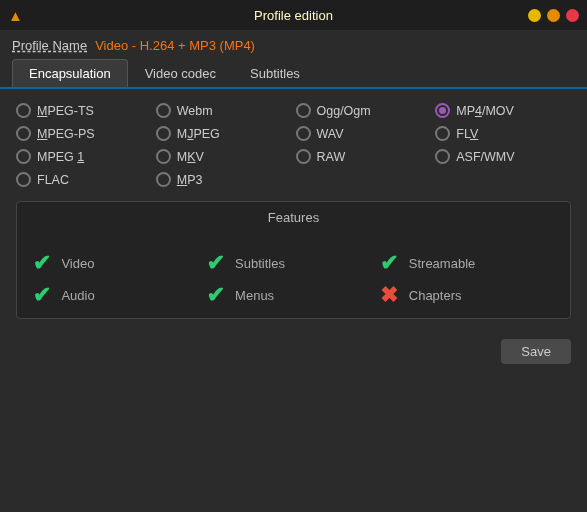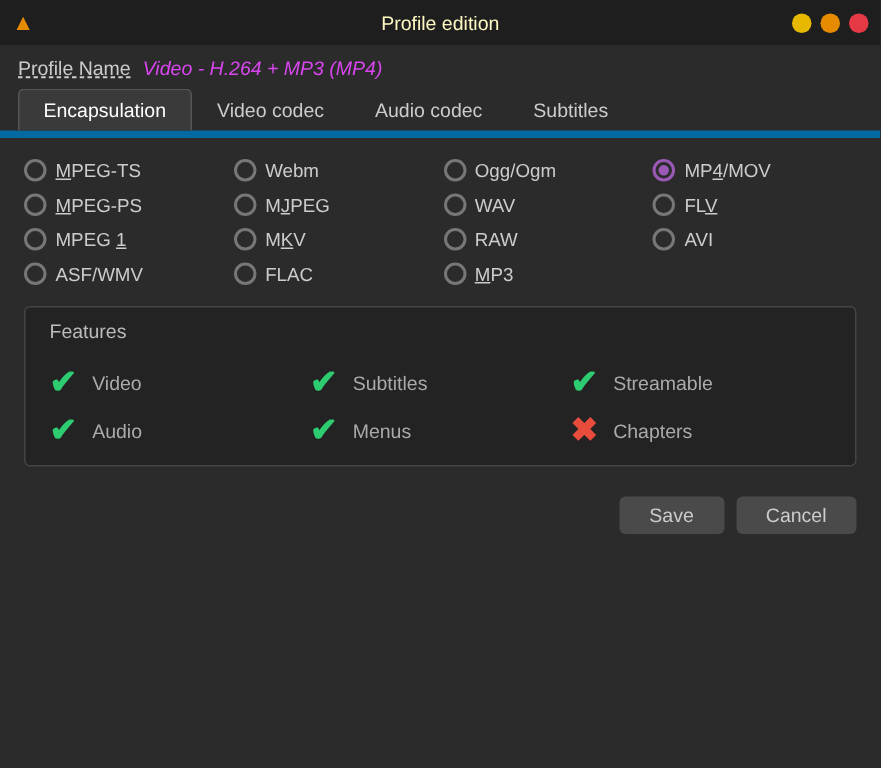--- a/index.html
+++ b/index.html
@@ -53,27 +53,26 @@
       padding: 8px 12px 6px 12px;
       gap: 8px;
     }
     .profile-label {
       color: #ccc;
       text-decoration: underline;
       text-decoration-style: dashed;
       text-align: right;
     }
     .profile-value {
-      color: #d946ef;
-      font-style: italic;
+      color: #f97316;
     }
     .tabs-bar {
       display: flex;
       padding: 0 12px;
-      border-bottom: 5px solid #0369a1;
+      border-bottom: 2px solid #0369a1;
       gap: 0;
     }
     .tab {
       padding: 6px 16px;
       cursor: pointer;
       color: #ccc;
       border: 1px solid transparent;
       border-bottom: none;
       border-radius: 4px 4px 0 0;
       background: transparent;
@@ -126,23 +125,24 @@
     .radio-label {
       font-size: 12.5px;
     }
     .features-box {
       background: #232323;
       border-radius: 4px;
       border: 1px solid #444;
       padding: 8px 16px 12px 16px;
     }
     .features-title {
+      text-align: center;
       color: #bbb;
       font-size: 13px;
-      margin-bottom: 16px;
+      margin-bottom: 27px;
     }
     .features-grid {
       display: grid;
       grid-template-columns: repeat(3, 1fr);
       row-gap: 10px;
     }
     .feature-item {
       display: flex;
       align-items: center;
       gap: 10px;
@@ -201,21 +201,20 @@
 </div>
 
 <div class="profile-row">
   <span class="profile-label">Profile Name</span>
   <span class="profile-value">Video - H.264 + MP3 (MP4)</span>
 </div>
 
 <div class="tabs-bar">
   <div class="tab active">Encapsulation</div>
   <div class="tab">Video codec</div>
-  <div class="tab">Audio codec</div>
   <div class="tab">Subtitles</div>
 </div>
 
 <div class="content">
   <div class="radio-grid">
 
     <div class="radio-item">
       <div class="radio-circle"></div>
       <span class="radio-label"><u>M</u>PEG-TS</span>
     </div>
@@ -253,24 +252,20 @@
       <div class="radio-circle"></div>
       <span class="radio-label">MPEG <u>1</u></span>
     </div>
     <div class="radio-item">
       <div class="radio-circle"></div>
       <span class="radio-label">M<u>K</u>V</span>
     </div>
     <div class="radio-item">
       <div class="radio-circle"></div>
       <span class="radio-label">RAW</span>
-    </div>
-    <div class="radio-item">
-      <div class="radio-circle"></div>
-      <span class="radio-label">AVI</span>
     </div>
 
     <div class="radio-item">
       <div class="radio-circle"></div>
       <span class="radio-label">ASF/WMV</span>
     </div>
     <div class="radio-item">
       <div class="radio-circle"></div>
       <span class="radio-label">FLAC</span>
     </div>
@@ -311,14 +306,13 @@
         <span class="cross-red">✖</span>
         <span class="feature-label">Chapters</span>
       </div>
 
     </div>
   </div>
 </div>
 
 <div class="footer">
   <button class="btn btn-save">Save</button>
-  <button class="btn btn-cancel">Cancel</button>
 </div>
 
 </body></html>

